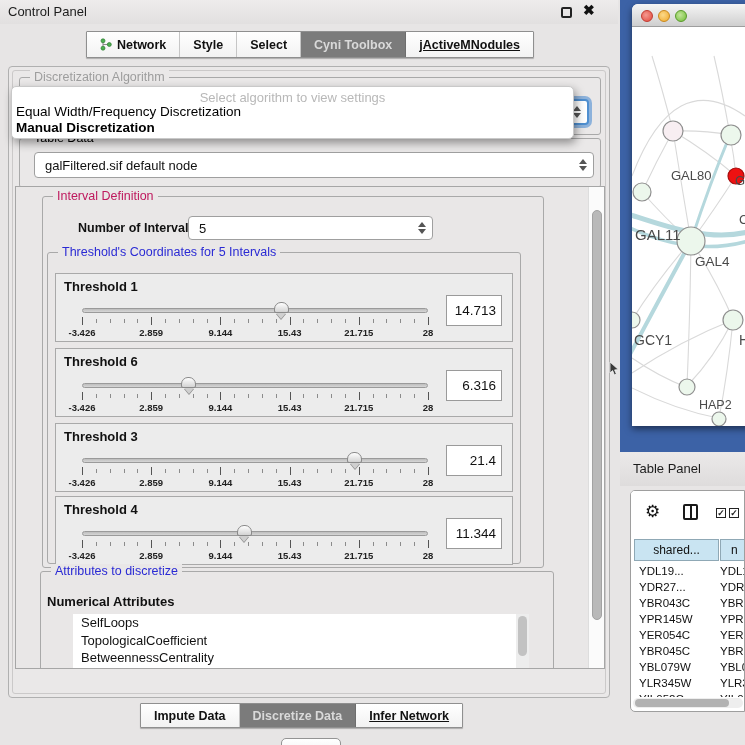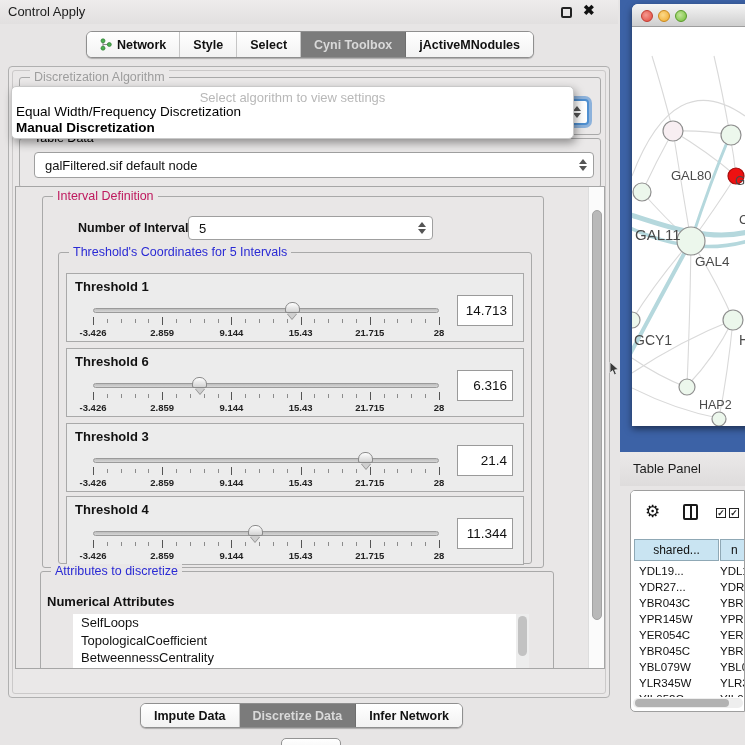--- a/index.html
+++ b/index.html
@@ -9,26 +9,26 @@
   
   #control-panel { position:absolute; left:0; top:0; width:618px; height:745px; background:#e7e5e5; }
   .cp-titlebar { position:absolute; left:0; top:0; width:100%; height:24px;
                  background:linear-gradient(#eeecec,#e2e0e0); }
   .cp-title { position:absolute; left:8px; top:4px; font-size:13px; color:#1c1c1c; }
   .float-icon { position:absolute; left:561px; top:7px; width:11px; height:11px;
                 border:2px solid #222; border-radius:2px; background:transparent; }
   .close-icon { position:absolute; left:583px; top:2px; font-size:14px; font-weight:bold; color:#111; }
 
   
-  .tabstrip { position:absolute; display:flex; border:1px solid #8f8f8f; border-radius:6px;
+  .tabstrip { position:absolute; display:flex; border:1px solid #8f8f8f; border-radius:1px;
               overflow:hidden; background:#fff; box-shadow:0 1px 1px rgba(0,0,0,.25); }
   .tabstrip.top { left:86px; top:31px; height:27px; }
   .tab { display:flex; align-items:center; gap:5px; padding:0 13px; font-size:12.5px; font-weight:bold;
          color:#111; background:linear-gradient(#ffffff,#f2f2f2); border-right:1px solid #c6c6c6; white-space:nowrap; }
-  .tab:last-child { border-right:none; }
+  .tab:last-child { border-right:none;text-decoration:underline; }
   .tab.active { background:#7b7b7b; color:#d9d9d9; border-right:1px solid #6e6e6e; }
   .net-icon { width:12px; height:13px; display:inline-block; }
 
   
   .main-panel { position:absolute; left:8px; top:66px; width:602px; height:632px;
                 background:#eae8e8; border:1px solid #b0b0b0; border-radius:4px; }
   .inner-outline { position:absolute; inset:3px; border:1px solid #cbc9c9; border-radius:3px; pointer-events:none; }
 
   .groupbox { position:absolute; border:1px solid #a9a9a9; border-radius:3px; }
   .group-title { position:absolute; top:-8px; left:10px; font-size:12.5px; padding:0 4px;
@@ -63,21 +63,21 @@
   .region { position:absolute; left:6px; top:119px; width:590px; height:483px;
             border:1px solid #a6a6a6; background:#e9e7e7; overflow:hidden; }
   .vscroll { position:absolute; right:0; top:0; width:16px; height:100%;
              background:#fbfbfb; border-left:1px solid #ddd; }
   .vscroll .thumb { position:absolute; left:3px; top:23px; width:10px; height:410px;
                     background:#b9b9b9; border:1px solid #a2a2a2; border-radius:6px; }
 
   .grp-interval { left:26px; top:9px; width:502px; height:372px; }
   .noi-label { position:absolute; left:35px; top:24px; font-size:12.5px; font-weight:bold; color:#111; }
   .combo-noi { left:145px; top:19px; width:245px; height:24px; }
-  .grp-thresh { left:15px; top:55px; width:474px; height:312px; }
+  .grp-thresh { left:4px; top:55px; width:474px; height:312px; }
 
   .tpanel { position:absolute; left:7px; width:458px; height:69px;
             border:1px solid #a9a9a9; background:#ececec; }
   .tpanel .tlabel { position:absolute; left:8px; top:5px; font-size:13px; font-weight:bold; color:#111; }
   .slider { position:absolute; left:26px; top:27px; width:346px; height:38px; }
   .track { position:absolute; left:0; top:7px; width:100%; height:5px; border:1px solid #9a9a9a;
            border-radius:3px; background:linear-gradient(#bdbdbd,#d6d6d6); }
   .handle { position:absolute; top:1px; width:15px; height:11px; background:linear-gradient(#fefefe,#d3d3d3);
             border:1px solid #8a8a8a; border-radius:7px 7px 2px 2px; z-index:2; }
   .handle::after { content:""; position:absolute; top:10px; left:1.5px; width:0; height:0;
@@ -143,21 +143,21 @@
   .hscroll { position:absolute; left:2px; top:207px; width:110px; height:10px; background:#eee; border-radius:5px; }
   .hscroll .thumb { position:absolute; left:2px; top:1px; width:94px; height:8px; background:#b2b2b2; border-radius:4px; }
 
   .cursor { position:absolute; left:609px; top:362px; z-index:50; }
 </style>
 </head>
 <body>
 
 <div id="control-panel">
   <div class="cp-titlebar">
-    <span class="cp-title">Control Apply</span>
+    <span class="cp-title">Control Panel</span>
     <span class="float-icon"></span>
     <span class="close-icon">✖</span>
   </div>
 
   <div class="tabstrip top">
     <div class="tab">
       <span class="net-icon">
         <svg width="12" height="13" viewBox="0 0 12 13">
           <line x1="3" y1="3" x2="3" y2="10" stroke="#8a8a8a" stroke-width="1"></line>
           <line x1="3" y1="6.5" x2="9" y2="6.5" stroke="#8a8a8a" stroke-width="1"></line>

